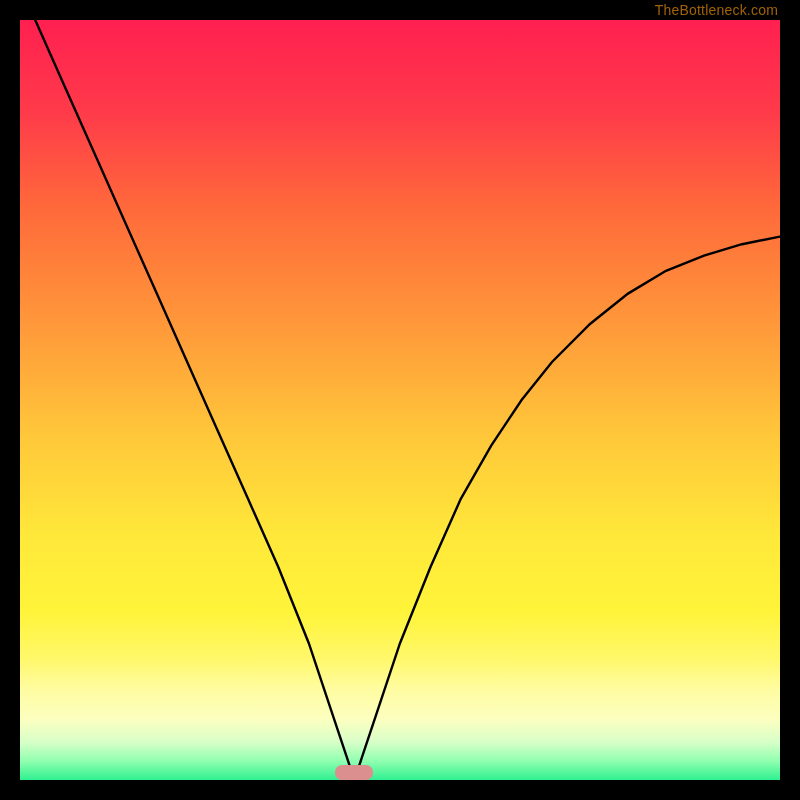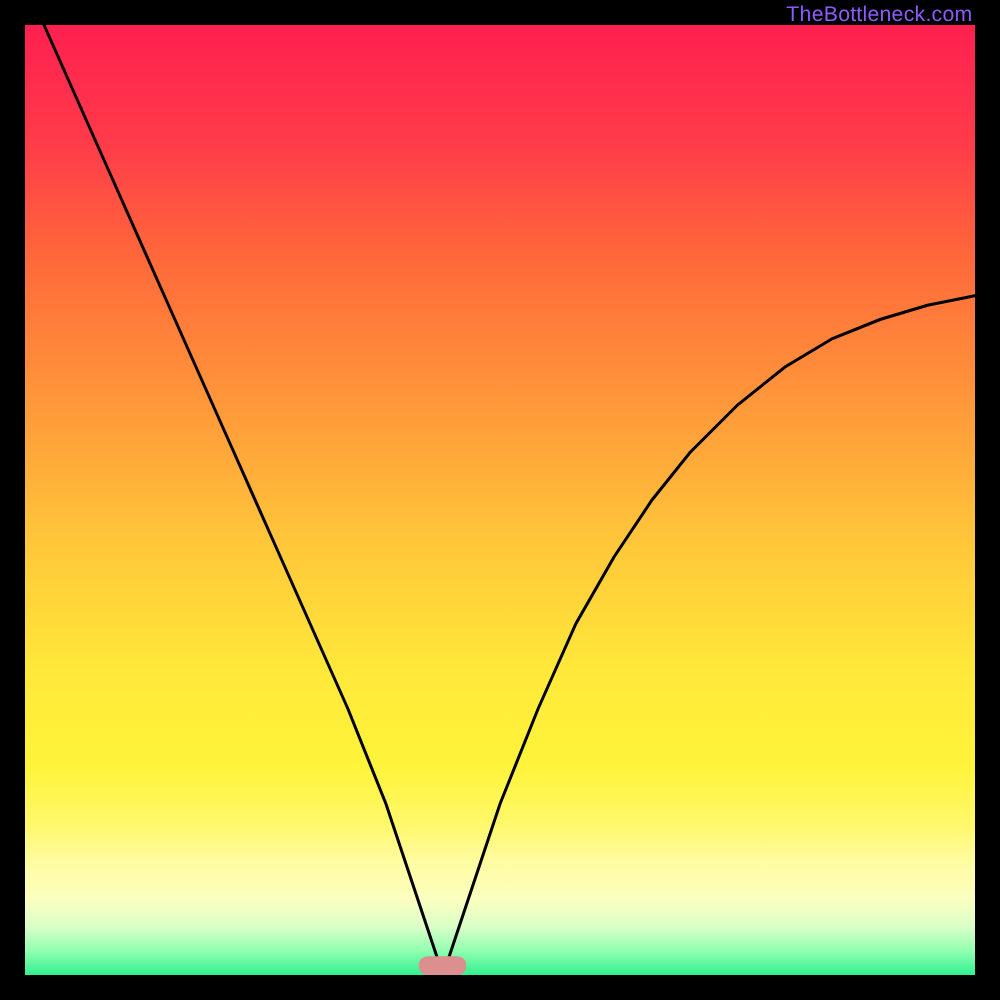--- a/index.html
+++ b/index.html
@@ -25,23 +25,23 @@
   }
   .gradient-bg {
     width: 100%;
     height: 100%;
   }
   .watermark {
     position: absolute;
     top: 2px;
     right: 22px;
     font-family: Arial, sans-serif;
-    font-size: 17px;
+    font-size: 14px;
     font-weight: 500;
-    color: #8b5cf6;
+    color: #a16207;
     letter-spacing: 0.2px;
   }
   svg.curve-overlay {
     position: absolute;
     left: 0;
     top: 0;
     width: 100%;
     height: 100%;
     pointer-events: none;
   }

